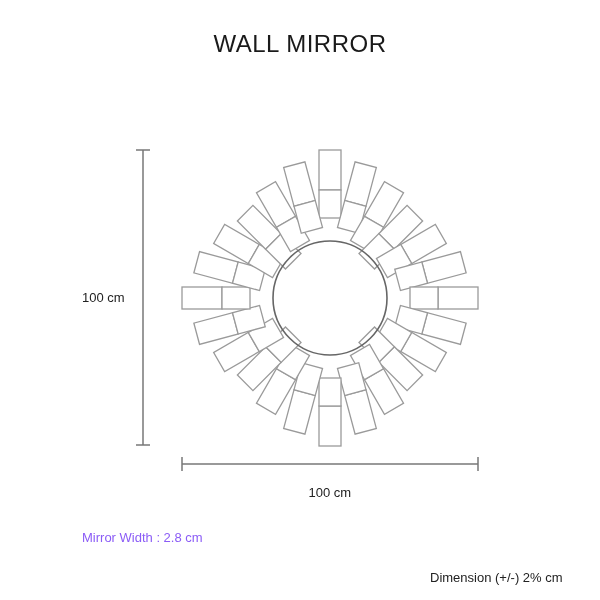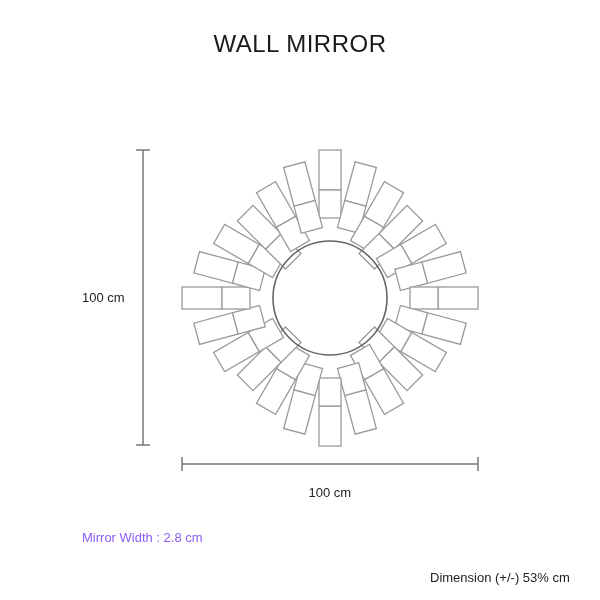--- a/index.html
+++ b/index.html
@@ -80,13 +80,13 @@
       <rect x="319" y="210" width="22" height="28" fill="#fff" stroke="#9a9a9a" stroke-width="1.3" transform="rotate(330 330 298)"></rect>
       <rect x="319" y="160" width="22" height="40" fill="#fff" stroke="#9a9a9a" stroke-width="1.3" transform="rotate(345 330 298)"></rect>
       <rect x="319" y="200" width="22" height="28" fill="#fff" stroke="#9a9a9a" stroke-width="1.3" transform="rotate(345 330 298)"></rect>
     </g>
   <circle cx="330" cy="298" r="57" fill="none" stroke="#666" stroke-width="1.6"></circle>
 </svg>
 
 <div class="dim-v-label">100 cm</div>
 <div class="dim-h-label" style="left: 308.5px;">100 cm</div>
 <div class="spec-left">Mirror Width : 2.8 cm</div>
-<div class="spec-right">Dimension (+/-) 53% cm</div>
+<div class="spec-right">Dimension (+/-) 2% cm</div>
 
 </body></html>

